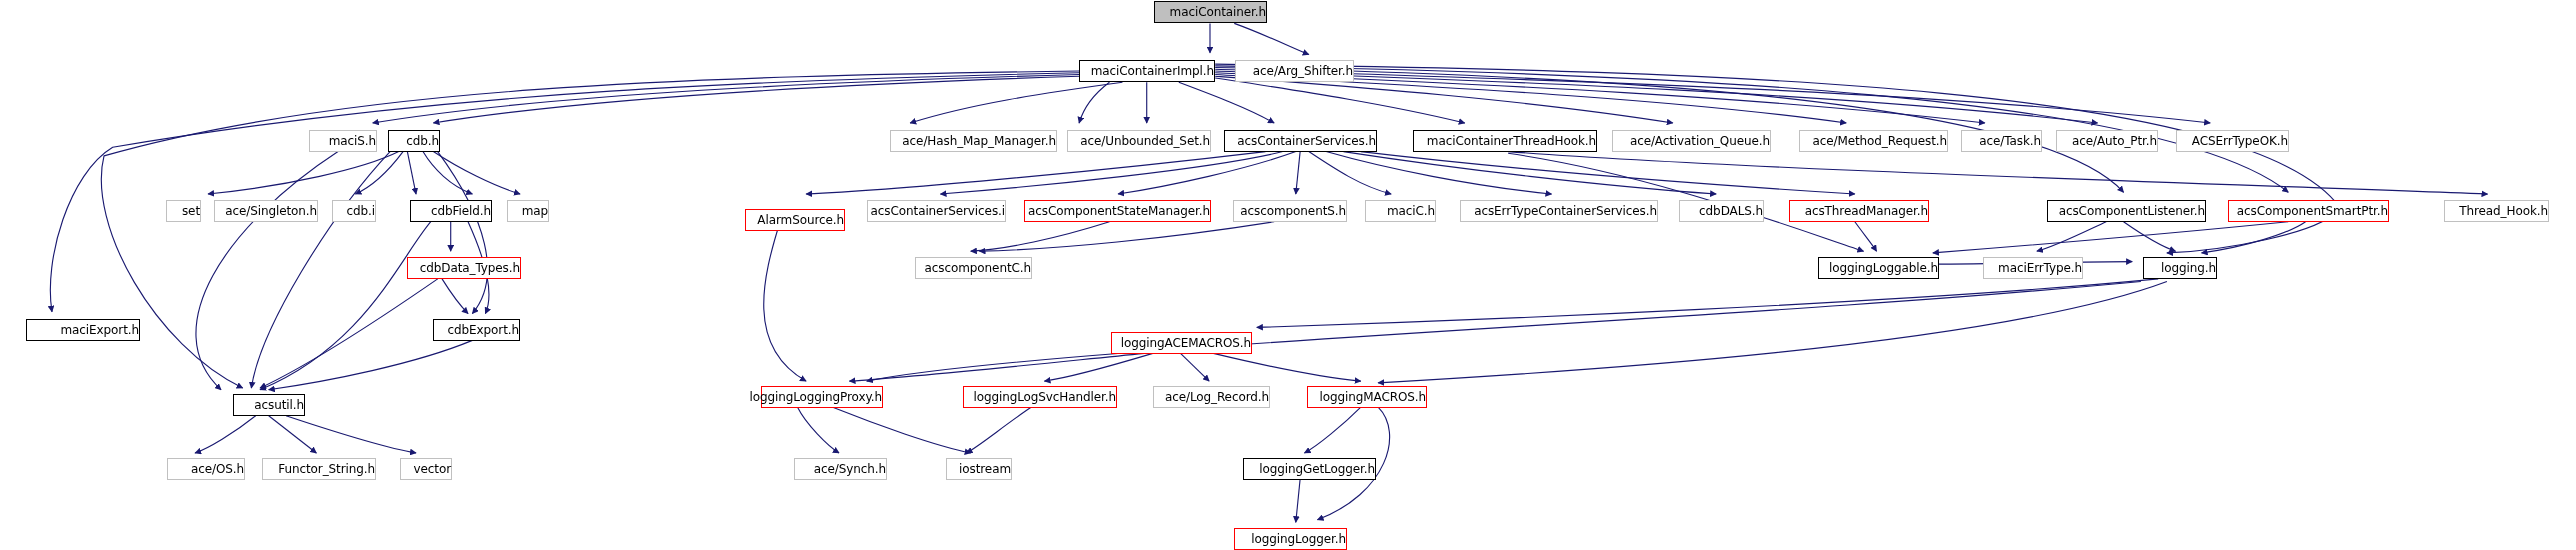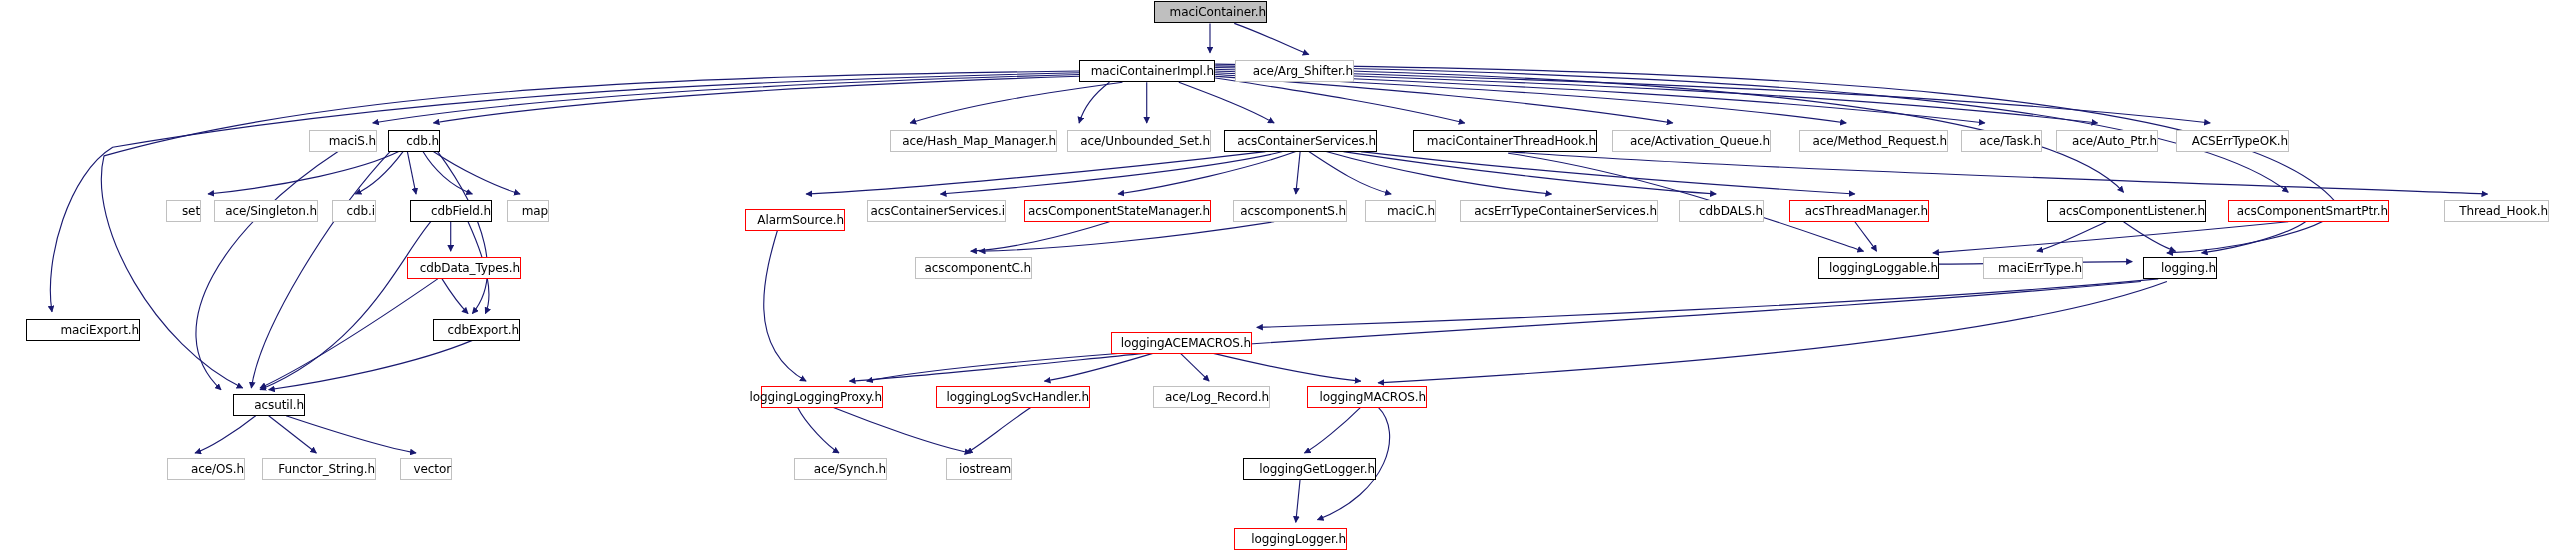--- a/index.html
+++ b/index.html
@@ -236,21 +236,21 @@
       </div>
       <div class="node black" style="left: 433px; top: 319px; width: 87px;">
         <span class="label">cdbExport.h</span>
       </div>
       <div class="node red" style="left: 1111px; top: 332px; width: 141px;">
         <span class="label">loggingACEMACROS.h</span>
       </div>
       <div class="node red" style="left: 761px; top: 386px; width: 122px;">
         <span class="label">loggingLoggingProxy.h</span>
       </div>
-      <div class="node red" style="left: 936px; top: 386px; width: 154px;">
+      <div class="node red" style="left: 963px; top: 386px; width: 154px;">
         <span class="label">loggingLogSvcHandler.h</span>
       </div>
       <div class="node " style="left: 1153px; top: 386px; width: 117px;">
         <span class="label">ace/Log_Record.h</span>
       </div>
       <div class="node red" style="left: 1307px; top: 386px; width: 120px;">
         <span class="label">loggingMACROS.h</span>
       </div>
       <div class="node black" style="left: 233px; top: 394px; width: 72px;">
         <span class="label">acsutil.h</span>

